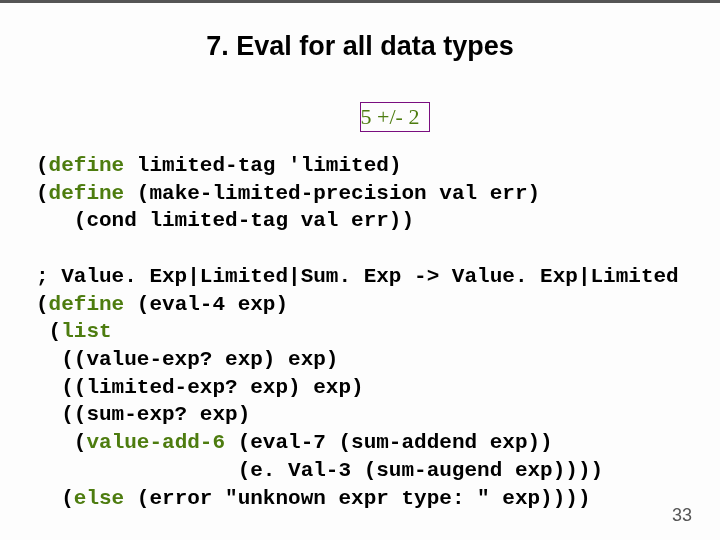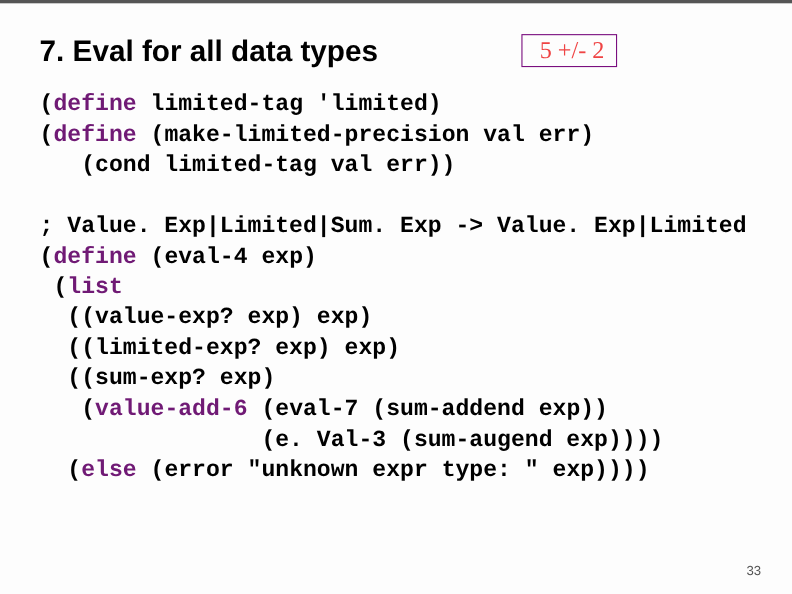--- a/index.html
+++ b/index.html
@@ -14,54 +14,55 @@
   .slide {
     box-sizing: border-box;
     width: 720px;
     height: 540px;
     padding: 28px 36px 20px 36px;
     position: relative;
     border-top: 3px solid #555;
   }
   .title-row {
     display: flex;
-    align-items: flex-start;
-    gap: 60px;
+    align-items: center;
+    gap: 40px;
     margin-bottom: 20px;
+    flex-direction: column;
   }
   .title {
     font-family: Arial, Helvetica, sans-serif;
     font-weight: bold;
     font-size: 27px;
     white-space: nowrap;
   }
   .badge {
     font-family: "Times New Roman", Times, serif;
     font-size: 22px;
-    color: #ef4444;
+    color: #4d7c0f;
     border: 1.5px solid #7a0e7f;
-    padding: 1px 10px 1px 16px;
+    padding: 1px 10px 1px 0;
     white-space: nowrap;
     margin-left: 70px;
   }
   .code {
     font-family: "Courier New", Courier, monospace;
     font-size: 21px;
     font-weight: bold;
     line-height: 1.32;
     white-space: pre;
     color: #000;
   }
-  .kw { color: #701a75; }
+  .kw { color: #4d7c0f; }
   .page-num {
     position: absolute;
     right: 28px;
     bottom: 14px;
     font-family: Arial, Helvetica, sans-serif;
-    font-size: 12px;
+    font-size: 18px;
     color: #555;
   }
 </style>
 </head>
 <body>
 
 <div class="slide">
 
   <div class="title-row">
     <div class="title">7. Eval for all data types</div>

